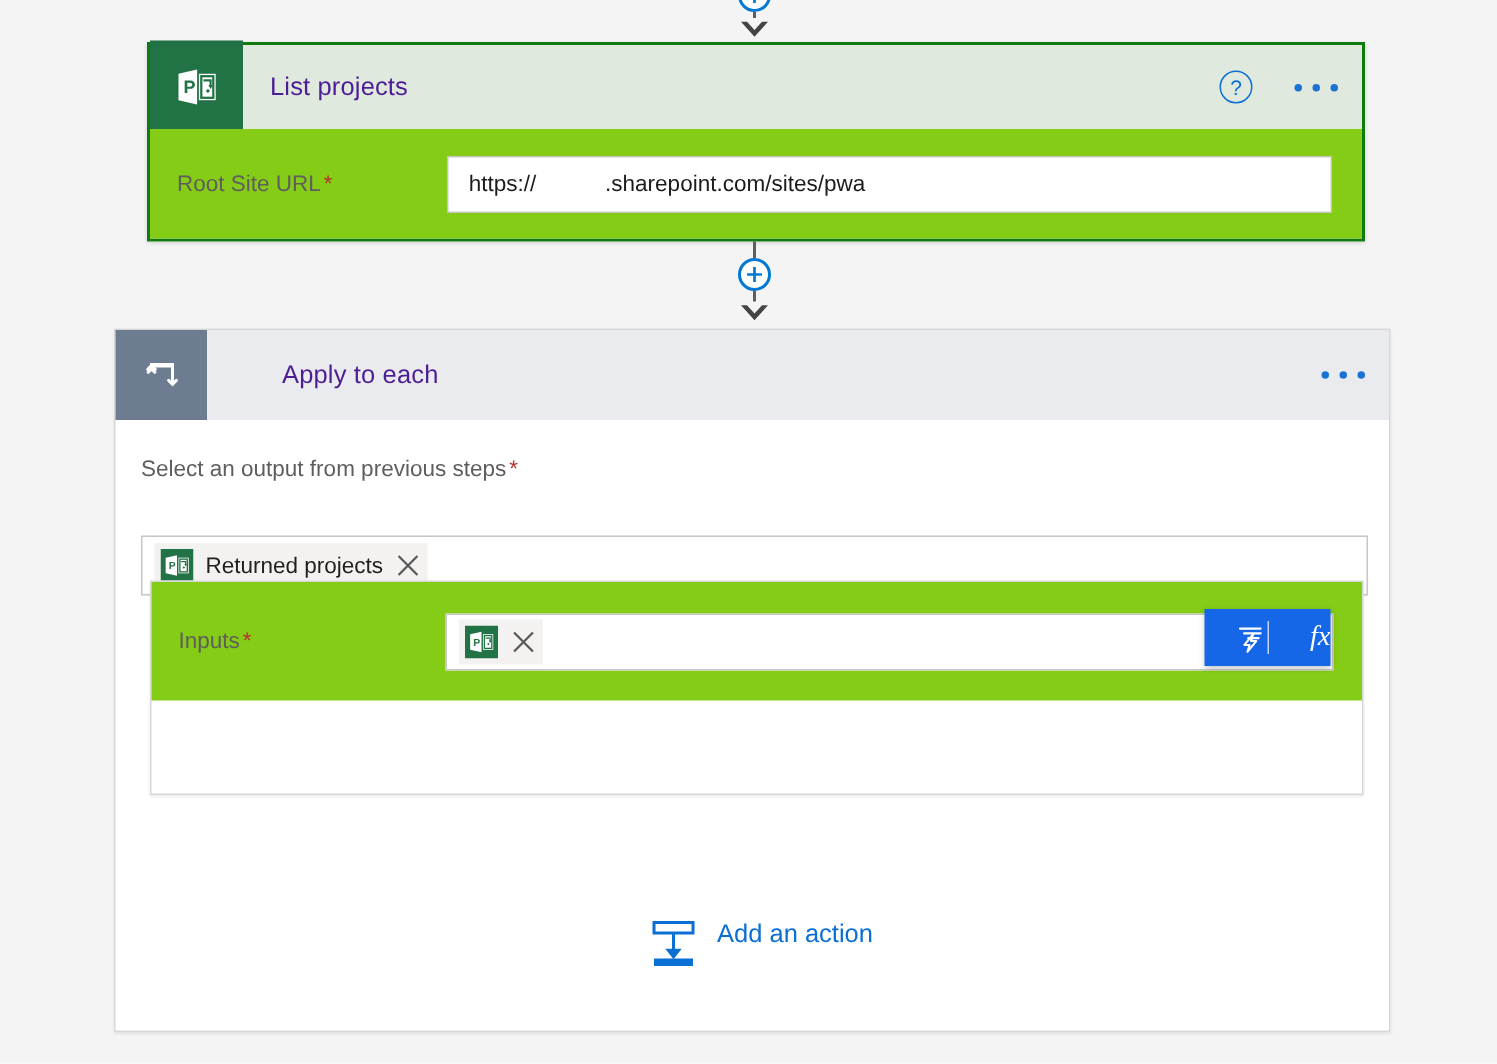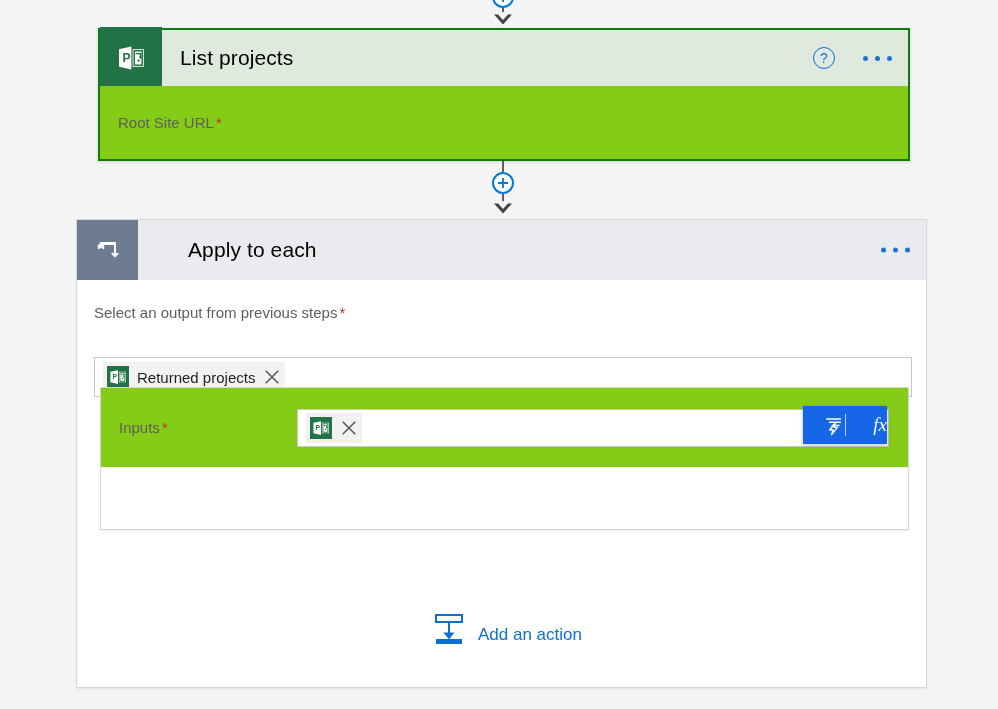--- a/index.html
+++ b/index.html
@@ -82,22 +82,22 @@
     display: flex;
     align-items: center;
     justify-content: center;
   }
   .tile.green  { background: #217345; }
   .tile.purple { background: #8661f0; }
   .tile.slate  { background: #6e7c91; }
   .tile.big    { width: 62px; height: 62px; }
 
   .card-title {
-    font-size: 21px;
-    color: #000000;
+    font-size: 17px;
+    color: #4c1d95;
     margin-left: 18px;
     letter-spacing: .1px;
   }
   .header-actions {
     position: absolute;
     right: 14px;
     top: 50%;
     transform: translateY(-50%);
     display: flex;
     align-items: center;
@@ -219,21 +219,21 @@
     color: #ffffff;
     font-family: "Liberation Serif", serif;
     font-style: italic;
     font-size: 19px;
   }
 
   
   .add-action {
     position: absolute;
     display: flex;
-    align-items: flex-end;
+    align-items: flex-start;
     gap: 14px;
     cursor: pointer;
   }
   .add-action-label {
     color: #0b6fd4;
     font-size: 17px;
   }
 </style>
 </head>
 <body>
@@ -275,20 +275,25 @@
           <i></i>
             <i></i>
             <i></i>
         </div>
       </div>
     </div>
     <div class="card-body" style="height:73px; position:relative;">
       <div class="field-row" style="position:absolute; left:18px; top:0; height:73px; width:770px;">
         <div class="field-label" style="width:180px;">
           <span>Root Site URL</span><span class="req">*</span>
+        </div>
+        <div class="text-input" style="width:592px; height:38px;">
+          <span class="url-prefix">https://</span>
+          <span class="url-prefix">           </span>
+          <span>.sharepoint.com/sites/pwa</span>
         </div>
       </div>
     </div>
   </div>
 
   <div class="connector" style="left:473px; top:161px; height:62px;">
     <div class="conn-line-top" style="height:11px;"></div>
     <div class="conn-plus">
       <svg width="12" height="12" viewBox="0 0 12 12" aria-hidden="true">
         <path d="M6 1 L6 11 M1 6 L11 6" stroke="#0078d4" stroke-width="1.8" fill="none"></path>

